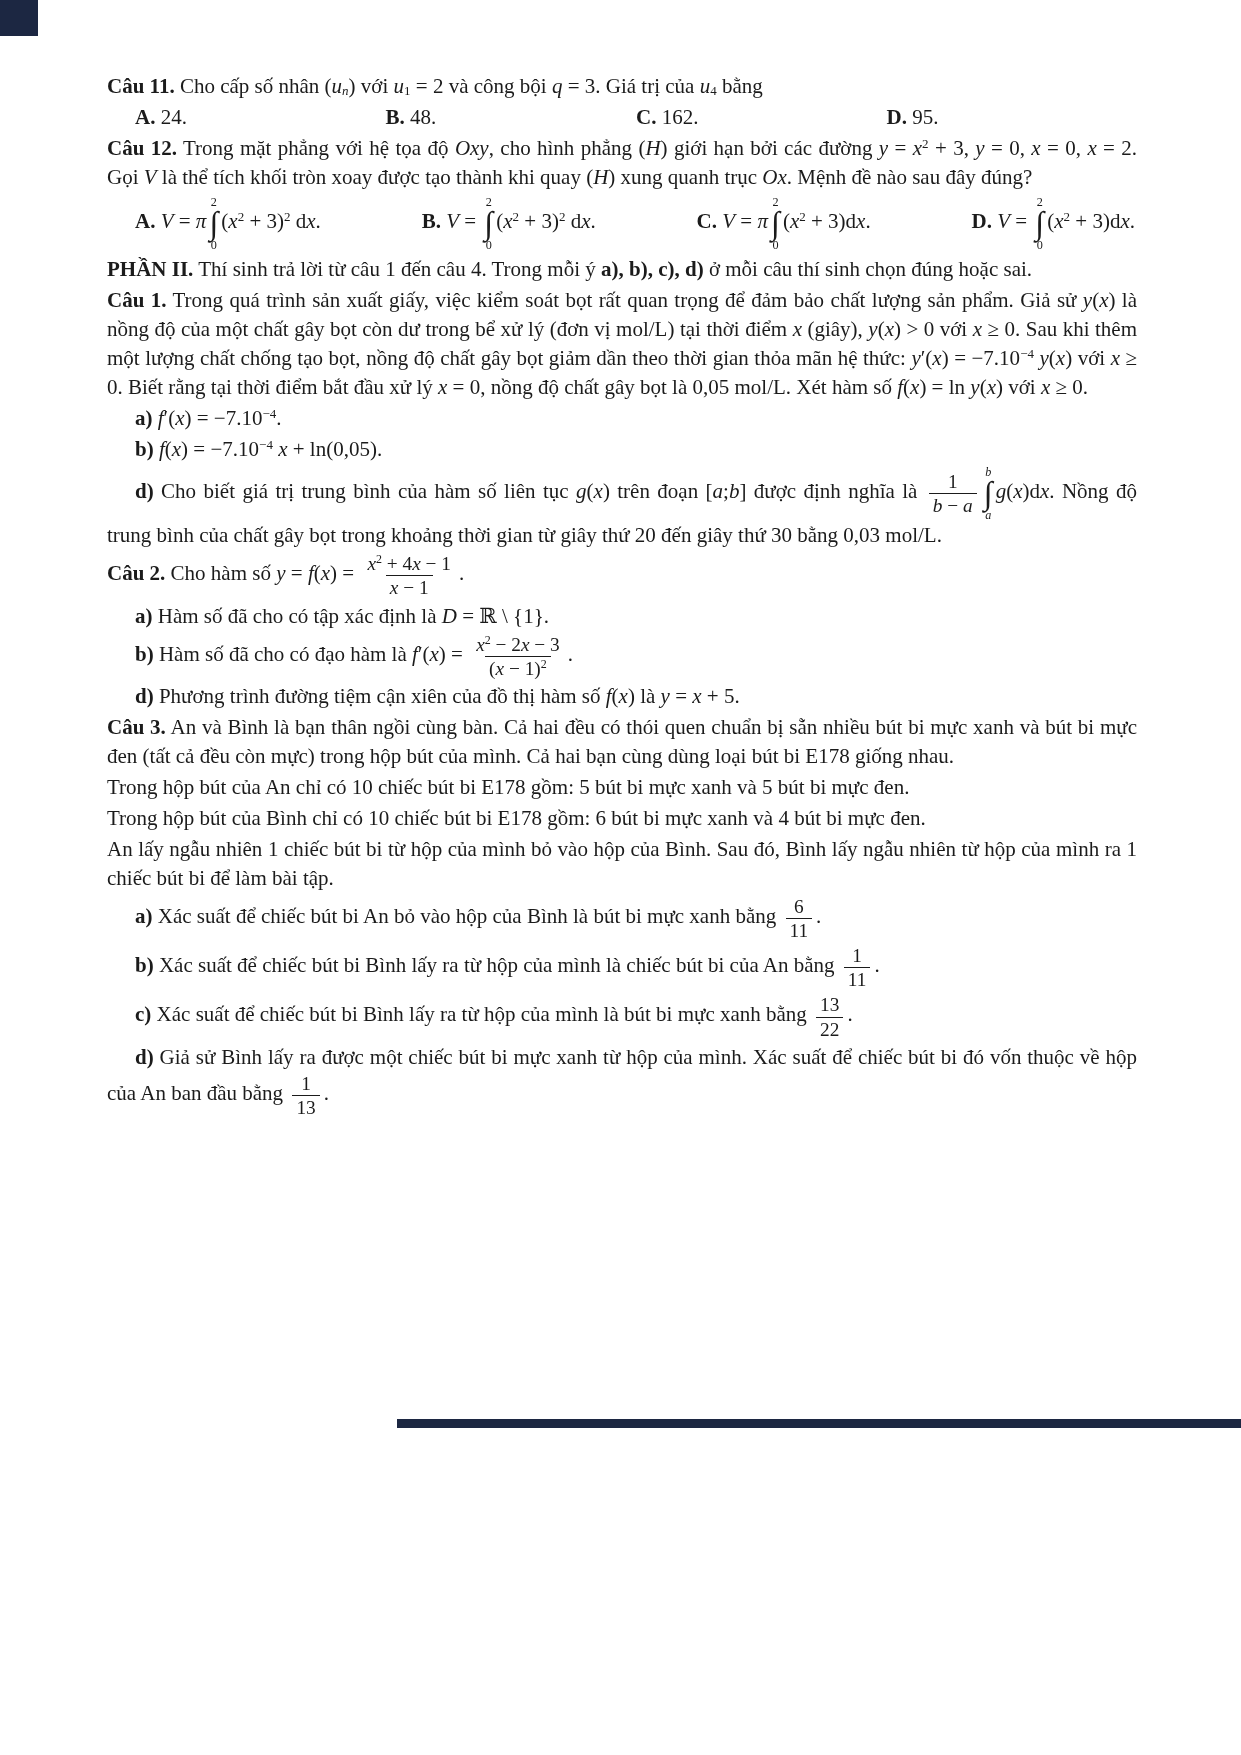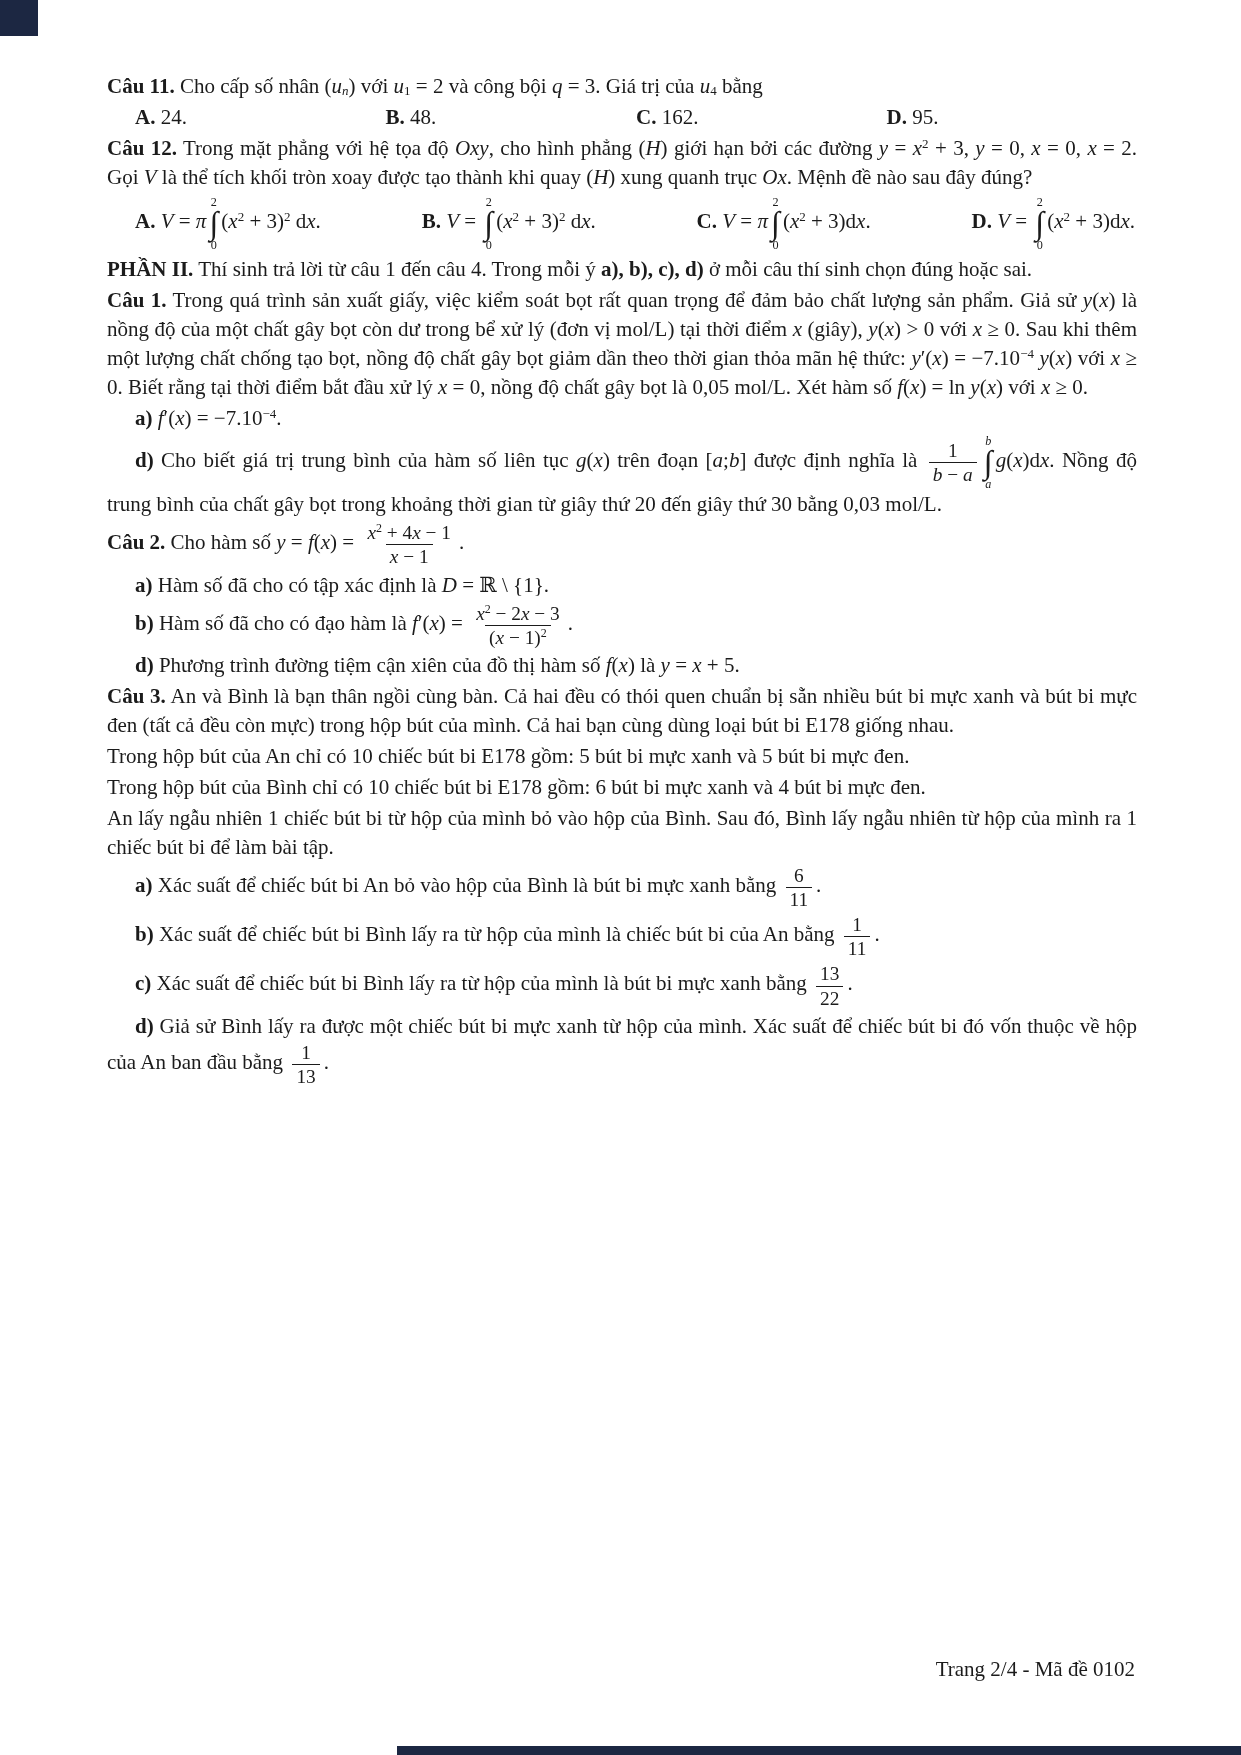--- a/index.html
+++ b/index.html
@@ -2,21 +2,21 @@
 <html style="--paper: #ffffff; --ink: #1b1b1b; --artifact: #1c2742;"><head>
 <meta charset="utf-8">
 <style>
   :root{
     --paper:#ffffff;
     --ink:#1b1b1b;
     --artifact:#1c2742;
   }
   html,body{margin:0;padding:0;background:#ffffff;}
   .page{
-    position:relative;width:1241px;height:1755px;overflow:hidden;
+    position:relative;width:1241px;height:1428px;overflow:hidden;
     background:var(--paper);color:var(--ink);
     font-family:"Liberation Serif","DejaVu Serif",serif;
     font-size:21px;
   }
   .corner{position:absolute;left:0;top:0;width:38px;height:36px;background:var(--artifact);}
   .bottombar{position:absolute;left:397px;right:0;bottom:0;height:9px;background:var(--artifact);}
   .doc{position:absolute;left:107px;top:70px;width:1030px;}
   .para{text-align:justify;line-height:1.38;margin:2px 0;}
   .para.item{text-indent:28px;}
   .para.disp{margin:1px 0;font-family:Liberation Serif, serif;}
@@ -74,20 +74,21 @@
           </span><span class="">(</span><span class="it">x</span><span class="sup">2</span><span class=""> + 3)d</span><span class="it">x</span><span class="">.</span></span>
         <span class="option"><span class="bd">D.</span><span class=""> </span><span class="it">V</span><span class=""> = </span><span class="intwrap">
             <span class="lim">2</span>
             <span class="intsign">∫</span>
             <span class="lim">0</span>
           </span><span class="">(</span><span class="it">x</span><span class="sup">2</span><span class=""> + 3)d</span><span class="it">x</span><span class="">.</span></span>
       </div>
       <div class="para "><span class="bd">PHẦN II.</span><span class=""> Thí sinh trả lời từ câu 1 đến câu 4. Trong mỗi ý </span><span class="bd">a), b), c), d)</span><span class=""> ở mỗi câu thí sinh chọn đúng hoặc sai.</span></div>
       <div class="para "><span class="bd">Câu 1.</span><span class=""> Trong quá trình sản xuất giấy, việc kiểm soát bọt rất quan trọng để đảm bảo chất lượng sản phẩm. Giả sử </span><span class="it">y</span><span class="">(</span><span class="it">x</span><span class="">)</span><span class=""> là nồng độ của một chất gây bọt còn dư trong bể xử lý (đơn vị mol/L) tại thời điểm </span><span class="it">x</span><span class=""> (giây), </span><span class="it">y</span><span class="">(</span><span class="it">x</span><span class="">) &gt; 0 với </span><span class="it">x</span><span class=""> ≥ 0. Sau khi thêm một lượng chất chống tạo bọt, nồng độ chất gây bọt giảm dần theo thời gian thỏa mãn hệ thức: </span><span class="it">y</span><span class="">′(</span><span class="it">x</span><span class="">) = −7.10</span><span class="sup">−4</span><span class=""> </span><span class="it">y</span><span class="">(</span><span class="it">x</span><span class="">) với </span><span class="it">x</span><span class=""> ≥ 0. Biết rằng tại thời điểm bắt đầu xử lý </span><span class="it">x</span><span class=""> = 0, nồng độ chất gây bọt là 0,05 mol/L. Xét hàm số </span><span class="it">f</span><span class="">(</span><span class="it">x</span><span class="">) = ln </span><span class="it">y</span><span class="">(</span><span class="it">x</span><span class="">) với </span><span class="it">x</span><span class=""> ≥ 0.</span></div>
       <div class="para item"><span class="bd">a)</span><span class=""> </span><span class="it">f</span><span class="">′(</span><span class="it">x</span><span class="">) = −7.10</span><span class="sup">−4</span><span class="">.</span></div>
+      <div class="para item"><span class="bd">b)</span><span class=""> </span><span class="it">f</span><span class="">(</span><span class="it">x</span><span class="">) = −7.10</span><span class="sup">−4</span><span class=""> </span><span class="it">x</span><span class=""> + ln(0,05).</span></div>
       <div class="para item"><span class="bd">d)</span><span class=""> Cho biết giá trị trung bình của hàm số liên tục </span><span class="it">g</span><span class="">(</span><span class="it">x</span><span class="">)</span><span class=""> trên đoạn [</span><span class="it">a</span><span class="">;</span><span class="it">b</span><span class="">]</span><span class=""> được định nghĩa là </span><span class="frac">
           <span class="num"><span class="">1</span></span>
           <span class="den"><span class="it">b</span><span class=""> − </span><span class="it">a</span></span>
         </span><span class="intwrap">
           <span class="lim it">b</span>
           <span class="intsign">∫</span>
           <span class="lim it">a</span>
         </span><span class="it">g</span><span class="">(</span><span class="it">x</span><span class="">)d</span><span class="it">x</span><span class="">. Nồng độ trung bình của chất gây bọt trong khoảng thời gian từ giây thứ 20 đến giây thứ 30 bằng 0,03 mol/L.</span></div>
       <div class="para disp"><span class="bd">Câu 2.</span><span class=""> Cho hàm số </span><span class="it">y</span><span class=""> = </span><span class="it">f</span><span class="">(</span><span class="it">x</span><span class="">) = </span><span class="frac">
           <span class="num"><span class="it">x</span><span class="sup">2</span><span class=""> + 4</span><span class="it">x</span><span class=""> − 1</span></span>

